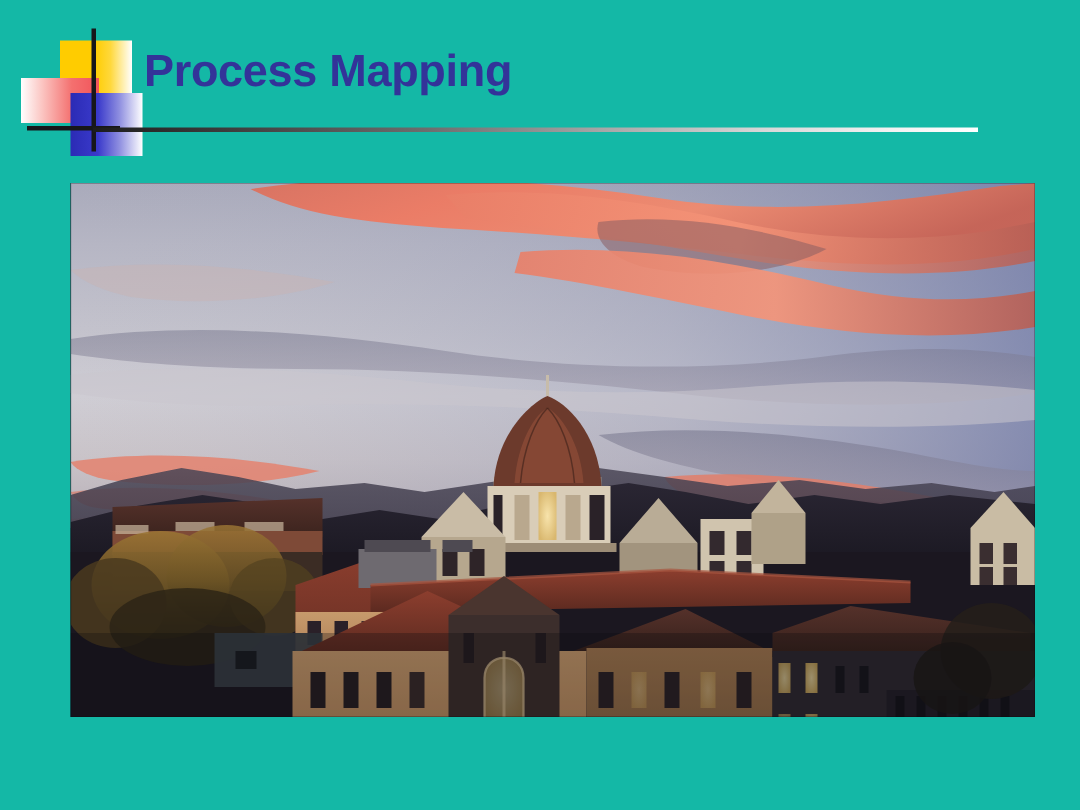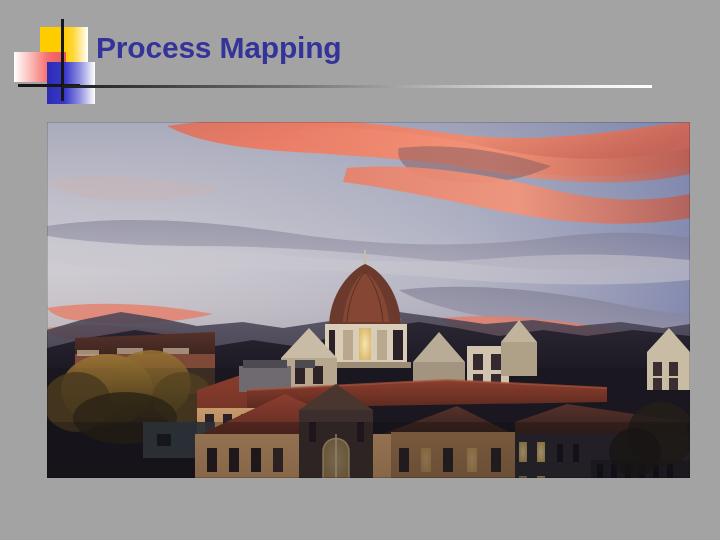--- a/index.html
+++ b/index.html
@@ -14,21 +14,21 @@
     overflow: hidden;
     font-family: "Liberation Sans", sans-serif;
   }
 
   
   #slide {
     position: absolute;
     left: 0; top: 0;
     width: 720px;
     height: 540px;
-    background: #a3a3a3;
+    background: #14b8a6;
   }
 
   
   .deco {
     position: absolute;
     left: 0; top: 0;
     width: 130px;
     height: 110px;
   }
   .deco-yellow {

